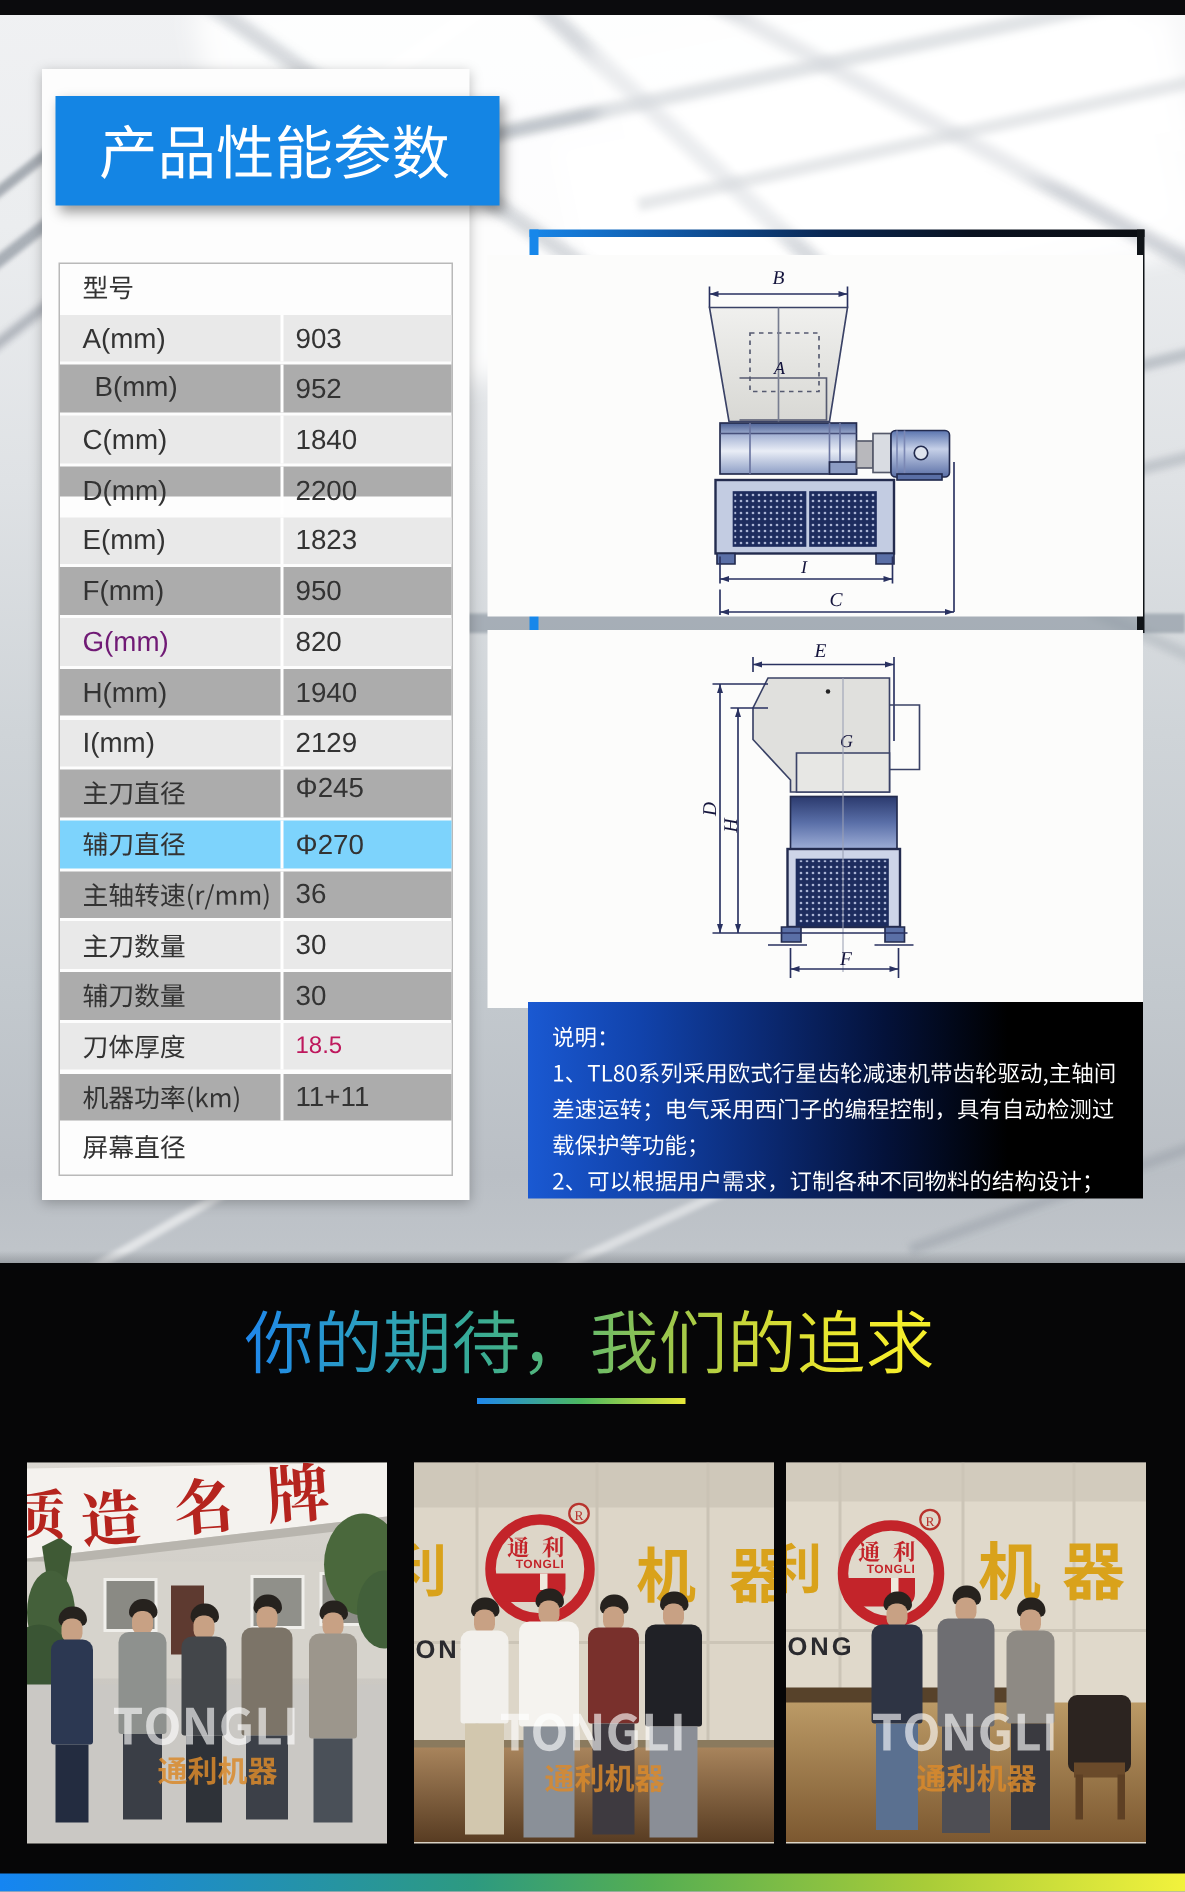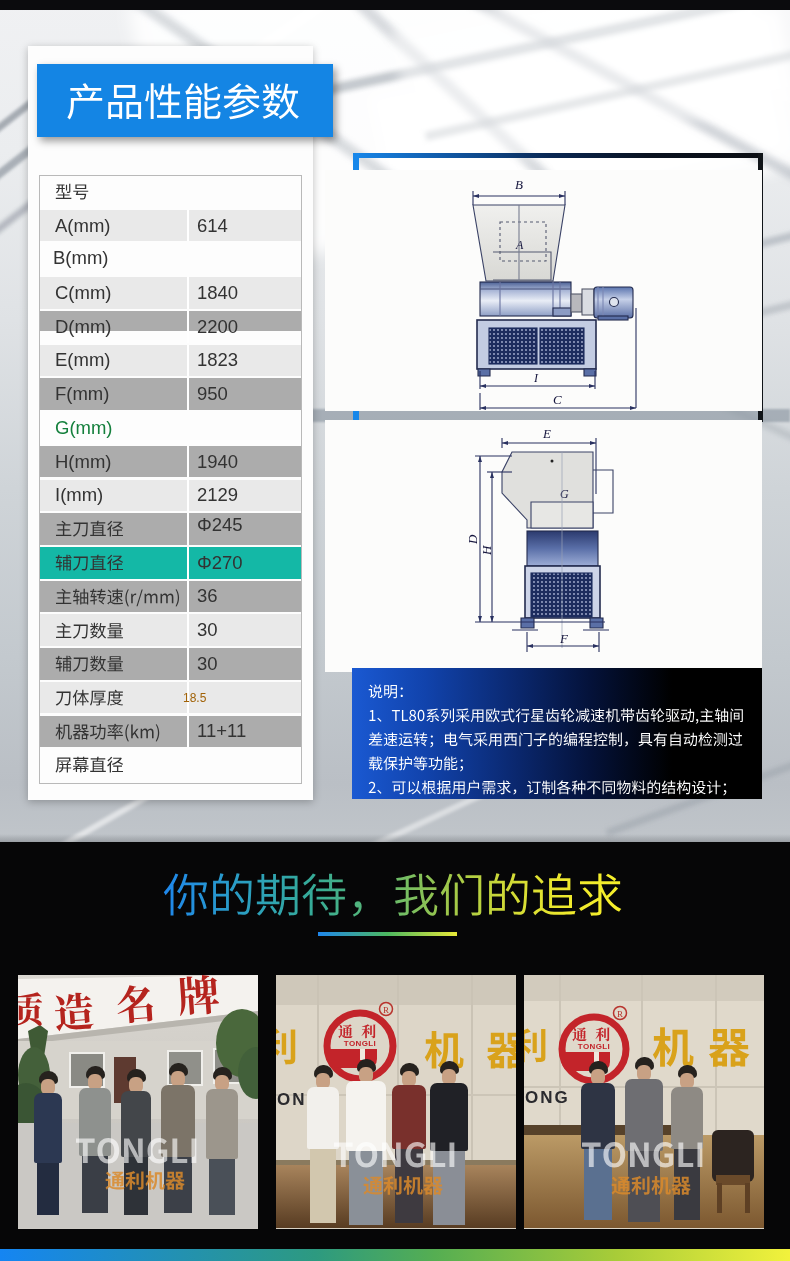--- a/index.html
+++ b/index.html
@@ -48,25 +48,29 @@
 <div class="abs" style="left:15px;top:5.2px">
       <svg width="34.4" height="23.2" viewBox="0 0 34.4 23.2" style="display:block">
         <g transform="translate(0,17.2) scale(0.017200,-0.017200)">
           <path fill="#333333" d="M635 783V448H704V783ZM822 834V387C822 374 818 370 802 369C787 368 737 368 680 370C691 350 701 321 705 301C776 301 825 302 855 314C885 325 893 344 893 386V834ZM388 733V595H264V601V733ZM67 595V528H189C178 461 145 393 59 340C73 330 98 302 108 288C210 351 248 441 259 528H388V313H459V528H573V595H459V733H552V799H100V733H195V602V595ZM467 332V221H151V152H467V25H47V-45H952V25H544V152H848V221H544V332Z M1260 732H1736V596H1260ZM1185 799V530H1815V799ZM1063 440V371H1269C1249 309 1224 240 1203 191H1727C1708 75 1688 19 1663 -1C1651 -9 1639 -10 1615 -10C1587 -10 1514 -9 1444 -2C1458 -23 1468 -52 1470 -74C1539 -78 1605 -79 1639 -77C1678 -76 1702 -70 1726 -50C1763 -18 1788 57 1812 225C1814 236 1816 259 1816 259H1315L1352 371H1933V440Z"></path>
         </g>
       </svg>
     </div>
 
 <div class="abs" style="left:0;top:33.7px;width:261px;height:31.7px;background:#e9e9e9">
       <div class="abs" style="left:147px;top:0;width:2px;height:31.7px;background:#ffffff"></div>
-      <div class="abs" style="left:157px;top:0;height:31.7px;display:flex;align-items:center;font-size:18.5px;color:#333333">614</div>
+      <div class="abs" style="left:157px;top:0;height:31.7px;display:flex;align-items:center;font-size:18.5px;color:#333333">903</div>
     </div>
 <div class="abs" style="left:15px;top:33.7px;height:31.7px;display:flex;align-items:center;font-size:18.5px;color:#333333">A(mm)</div>
 
-<div class="abs" style="left:13px;top:67.4px;height:29px;display:flex;align-items:center;font-size:18.5px;color:#333333">B(mm)</div>
+<div class="abs" style="left:0;top:67.4px;width:261px;height:31.7px;background:#acacac">
+      <div class="abs" style="left:147px;top:0;width:2px;height:31.7px;background:#ffffff"></div>
+      <div class="abs" style="left:157px;top:0;height:31.7px;display:flex;align-items:center;font-size:18.5px;color:#333333">952</div>
+    </div>
+<div class="abs" style="left:23px;top:67.4px;height:29px;display:flex;align-items:center;font-size:18.5px;color:#333333">B(mm)</div>
 
 <div class="abs" style="left:0;top:101.2px;width:261px;height:31.7px;background:#e9e9e9">
       <div class="abs" style="left:147px;top:0;width:2px;height:31.7px;background:#ffffff"></div>
       <div class="abs" style="left:157px;top:0;height:31.7px;display:flex;align-items:center;font-size:18.5px;color:#333333">1840</div>
     </div>
 <div class="abs" style="left:15px;top:101.2px;height:31.7px;display:flex;align-items:center;font-size:18.5px;color:#333333">C(mm)</div>
 
 <div class="abs" style="left:0;top:134.9px;width:261px;height:20px;background:#acacac">
       <div class="abs" style="left:147px;top:0;width:2px;height:31.7px;background:#ffffff"></div>
       <div class="abs" style="left:157px;top:0;height:31.7px;display:flex;align-items:center;font-size:18.5px;color:#333333">2200</div>
@@ -78,21 +82,25 @@
       <div class="abs" style="left:157px;top:0;height:31.7px;display:flex;align-items:center;font-size:18.5px;color:#333333">1823</div>
     </div>
 <div class="abs" style="left:15px;top:168.6px;height:31.7px;display:flex;align-items:center;font-size:18.5px;color:#333333">E(mm)</div>
 
 <div class="abs" style="left:0;top:202.3px;width:261px;height:31.7px;background:#acacac">
       <div class="abs" style="left:147px;top:0;width:2px;height:31.7px;background:#ffffff"></div>
       <div class="abs" style="left:157px;top:0;height:31.7px;display:flex;align-items:center;font-size:18.5px;color:#333333">950</div>
     </div>
 <div class="abs" style="left:15px;top:202.3px;height:31.7px;display:flex;align-items:center;font-size:18.5px;color:#333333">F(mm)</div>
 
-<div class="abs" style="left:15px;top:236.0px;height:31.7px;display:flex;align-items:center;font-size:18.5px;color:#15803d">G(mm)</div>
+<div class="abs" style="left:0;top:236.0px;width:261px;height:31.7px;background:#e9e9e9">
+      <div class="abs" style="left:147px;top:0;width:2px;height:31.7px;background:#ffffff"></div>
+      <div class="abs" style="left:157px;top:0;height:31.7px;display:flex;align-items:center;font-size:18.5px;color:#333333">820</div>
+    </div>
+<div class="abs" style="left:15px;top:236.0px;height:31.7px;display:flex;align-items:center;font-size:18.5px;color:#701a75">G(mm)</div>
 
 <div class="abs" style="left:0;top:269.8px;width:261px;height:31.7px;background:#acacac">
       <div class="abs" style="left:147px;top:0;width:2px;height:31.7px;background:#ffffff"></div>
       <div class="abs" style="left:157px;top:0;height:31.7px;display:flex;align-items:center;font-size:18.5px;color:#333333">1940</div>
     </div>
 <div class="abs" style="left:15px;top:269.8px;height:31.7px;display:flex;align-items:center;font-size:18.5px;color:#333333">H(mm)</div>
 
 <div class="abs" style="left:0;top:303.5px;width:261px;height:31.7px;background:#e9e9e9">
       <div class="abs" style="left:147px;top:0;width:2px;height:31.7px;background:#ffffff"></div>
       <div class="abs" style="left:157px;top:0;height:31.7px;display:flex;align-items:center;font-size:18.5px;color:#333333">2129</div>
@@ -104,21 +112,21 @@
       <div class="abs" style="left:157px;top:0;height:23px;display:flex;align-items:center;font-size:18.5px;color:#333333">Φ245</div>
     </div>
 <div class="abs" style="left:15px;top:342.4px">
       <svg width="68.8" height="23.2" viewBox="0 0 68.8 23.2" style="display:block">
         <g transform="translate(0,17.2) scale(0.017200,-0.017200)">
           <path fill="#333333" d="M374 795C435 750 505 686 545 640H103V567H459V347H149V274H459V27H56V-46H948V27H540V274H856V347H540V567H897V640H572L620 675C580 722 499 790 435 836Z M1086 733V657H1390C1380 418 1350 121 1042 -21C1064 -37 1088 -64 1100 -84C1421 74 1461 393 1473 657H1826C1813 229 1795 60 1760 24C1748 10 1735 7 1714 7C1687 7 1619 7 1546 14C1561 -9 1571 -44 1573 -67C1637 -72 1705 -73 1743 -69C1782 -65 1807 -56 1832 -23C1877 30 1890 200 1906 689C1907 701 1907 733 1907 733Z M2189 606V26H2046V-43H2956V26H2818V606H2497L2514 686H2925V753H2526L2540 833L2457 841L2448 753H2075V686H2439L2425 606ZM2262 399H2742V319H2262ZM2262 457V542H2742V457ZM2262 261H2742V174H2262ZM2262 26V116H2742V26Z M3257 838C3214 767 3127 684 3049 632C3062 617 3081 588 3089 570C3177 630 3270 723 3328 810ZM3384 787V718H3768C3666 586 3479 476 3312 421C3328 406 3347 378 3357 360C3454 395 3555 445 3646 508C3742 466 3856 406 3915 366L3957 428C3900 464 3797 514 3707 553C3781 612 3844 681 3887 759L3833 790L3819 787ZM3384 332V262H3604V18H3322V-52H3956V18H3680V262H3897V332ZM3274 617C3218 514 3124 411 3036 345C3048 327 3069 289 3076 273C3111 301 3146 335 3181 373V-80H3257V464C3288 505 3317 548 3341 591Z"></path>
         </g>
       </svg>
     </div>
 
-<div class="abs" style="left:0;top:370.9px;width:261px;height:31.7px;background:#14b8a6">
+<div class="abs" style="left:0;top:370.9px;width:261px;height:31.7px;background:#7dd3fc">
       <div class="abs" style="left:147px;top:0;width:2px;height:31.7px;background:#ffffff"></div>
       <div class="abs" style="left:157px;top:0;height:31.7px;display:flex;align-items:center;font-size:18.5px;color:#333333">Φ270</div>
     </div>
 <div class="abs" style="left:15px;top:376.1px">
       <svg width="68.8" height="23.2" viewBox="0 0 68.8 23.2" style="display:block">
         <g transform="translate(0,17.2) scale(0.017200,-0.017200)">
           <path fill="#333333" d="M765 803C806 774 858 734 884 709L932 750C903 774 850 812 811 838ZM661 840V703H441V639H661V550H471V-77H538V141H665V-73H729V141H854V3C854 -7 852 -10 843 -11C832 -11 804 -11 770 -10C780 -29 789 -58 791 -76C839 -76 873 -74 895 -64C917 -52 922 -31 922 3V550H733V639H957V703H733V840ZM538 316H665V205H538ZM538 380V485H665V380ZM854 316V205H729V316ZM854 380H729V485H854ZM76 332C84 340 115 346 149 346H251V203L37 167L53 94L251 133V-75H319V146L422 167L418 233L319 215V346H407V412H319V569H251V412H143C172 482 201 565 224 652H404V722H242C251 756 258 791 265 825L192 840C187 801 179 761 170 722H43V652H154C133 571 111 504 101 479C84 435 70 402 54 398C62 380 73 346 76 332Z M1086 733V657H1390C1380 418 1350 121 1042 -21C1064 -37 1088 -64 1100 -84C1421 74 1461 393 1473 657H1826C1813 229 1795 60 1760 24C1748 10 1735 7 1714 7C1687 7 1619 7 1546 14C1561 -9 1571 -44 1573 -67C1637 -72 1705 -73 1743 -69C1782 -65 1807 -56 1832 -23C1877 30 1890 200 1906 689C1907 701 1907 733 1907 733Z M2189 606V26H2046V-43H2956V26H2818V606H2497L2514 686H2925V753H2526L2540 833L2457 841L2448 753H2075V686H2439L2425 606ZM2262 399H2742V319H2262ZM2262 457V542H2742V457ZM2262 261H2742V174H2262ZM2262 26V116H2742V26Z M3257 838C3214 767 3127 684 3049 632C3062 617 3081 588 3089 570C3177 630 3270 723 3328 810ZM3384 787V718H3768C3666 586 3479 476 3312 421C3328 406 3347 378 3357 360C3454 395 3555 445 3646 508C3742 466 3856 406 3915 366L3957 428C3900 464 3797 514 3707 553C3781 612 3844 681 3887 759L3833 790L3819 787ZM3384 332V262H3604V18H3322V-52H3956V18H3680V262H3897V332ZM3274 617C3218 514 3124 411 3036 345C3048 327 3069 289 3076 273C3111 301 3146 335 3181 373V-80H3257V464C3288 505 3317 548 3341 591Z"></path>
         </g>
       </svg>
     </div>
@@ -154,21 +162,21 @@
 <div class="abs" style="left:15px;top:477.3px">
       <svg width="68.8" height="23.2" viewBox="0 0 68.8 23.2" style="display:block">
         <g transform="translate(0,17.2) scale(0.017200,-0.017200)">
           <path fill="#333333" d="M765 803C806 774 858 734 884 709L932 750C903 774 850 812 811 838ZM661 840V703H441V639H661V550H471V-77H538V141H665V-73H729V141H854V3C854 -7 852 -10 843 -11C832 -11 804 -11 770 -10C780 -29 789 -58 791 -76C839 -76 873 -74 895 -64C917 -52 922 -31 922 3V550H733V639H957V703H733V840ZM538 316H665V205H538ZM538 380V485H665V380ZM854 316V205H729V316ZM854 380H729V485H854ZM76 332C84 340 115 346 149 346H251V203L37 167L53 94L251 133V-75H319V146L422 167L418 233L319 215V346H407V412H319V569H251V412H143C172 482 201 565 224 652H404V722H242C251 756 258 791 265 825L192 840C187 801 179 761 170 722H43V652H154C133 571 111 504 101 479C84 435 70 402 54 398C62 380 73 346 76 332Z M1086 733V657H1390C1380 418 1350 121 1042 -21C1064 -37 1088 -64 1100 -84C1421 74 1461 393 1473 657H1826C1813 229 1795 60 1760 24C1748 10 1735 7 1714 7C1687 7 1619 7 1546 14C1561 -9 1571 -44 1573 -67C1637 -72 1705 -73 1743 -69C1782 -65 1807 -56 1832 -23C1877 30 1890 200 1906 689C1907 701 1907 733 1907 733Z M2443 821C2425 782 2393 723 2368 688L2417 664C2443 697 2477 747 2506 793ZM2088 793C2114 751 2141 696 2150 661L2207 686C2198 722 2171 776 2143 815ZM2410 260C2387 208 2355 164 2317 126C2279 145 2240 164 2203 180C2217 204 2233 231 2247 260ZM2110 153C2159 134 2214 109 2264 83C2200 37 2123 5 2041 -14C2054 -28 2070 -54 2077 -72C2169 -47 2254 -8 2326 50C2359 30 2389 11 2412 -6L2460 43C2437 59 2408 77 2375 95C2428 152 2470 222 2495 309L2454 326L2442 323H2278L2300 375L2233 387C2226 367 2216 345 2206 323H2070V260H2175C2154 220 2131 183 2110 153ZM2257 841V654H2050V592H2234C2186 527 2109 465 2039 435C2054 421 2071 395 2080 378C2141 411 2207 467 2257 526V404H2327V540C2375 505 2436 458 2461 435L2503 489C2479 506 2391 562 2342 592H2531V654H2327V841ZM2629 832C2604 656 2559 488 2481 383C2497 373 2526 349 2538 337C2564 374 2586 418 2606 467C2628 369 2657 278 2694 199C2638 104 2560 31 2451 -22C2465 -37 2486 -67 2493 -83C2595 -28 2672 41 2731 129C2781 44 2843 -24 2921 -71C2933 -52 2955 -26 2972 -12C2888 33 2822 106 2771 198C2824 301 2858 426 2880 576H2948V646H2663C2677 702 2689 761 2698 821ZM2809 576C2793 461 2769 361 2733 276C2695 366 2667 468 2648 576Z M3250 665H3747V610H3250ZM3250 763H3747V709H3250ZM3177 808V565H3822V808ZM3052 522V465H3949V522ZM3230 273H3462V215H3230ZM3535 273H3777V215H3535ZM3230 373H3462V317H3230ZM3535 373H3777V317H3535ZM3047 3V-55H3955V3H3535V61H3873V114H3535V169H3851V420H3159V169H3462V114H3131V61H3462V3Z"></path>
         </g>
       </svg>
     </div>
 
 <div class="abs" style="left:0;top:505.8px;width:261px;height:31.7px;background:#e9e9e9">
       <div class="abs" style="left:147px;top:0;width:2px;height:31.7px;background:#ffffff"></div>
-      <div class="abs" style="left:143px;top:0;height:31.7px;display:flex;align-items:center;font-size:12px;color:#a16207">18.5</div>
+      <div class="abs" style="left:157px;top:0;height:31.7px;display:flex;align-items:center;font-size:16px;color:#be185d">18.5</div>
     </div>
 <div class="abs" style="left:15px;top:511.0px">
       <svg width="68.8" height="23.2" viewBox="0 0 68.8 23.2" style="display:block">
         <g transform="translate(0,17.2) scale(0.017200,-0.017200)">
           <path fill="#333333" d="M86 733V657H390C380 418 350 121 42 -21C64 -37 88 -64 100 -84C421 74 461 393 473 657H826C813 229 795 60 760 24C748 10 735 7 714 7C687 7 619 7 546 14C561 -9 571 -44 573 -67C637 -72 705 -73 743 -69C782 -65 807 -56 832 -23C877 30 890 200 906 689C907 701 907 733 907 733Z M1251 836C1201 685 1119 535 1030 437C1045 420 1067 380 1074 363C1104 397 1133 436 1160 479V-78H1232V605C1266 673 1296 745 1321 816ZM1416 175V106H1581V-74H1654V106H1815V175H1654V521C1716 347 1812 179 1916 84C1930 104 1955 130 1973 143C1865 230 1761 398 1702 566H1954V638H1654V837H1581V638H1298V566H1536C1474 396 1369 226 1259 138C1276 125 1301 99 1313 81C1419 177 1517 342 1581 518V175Z M2368 500H2771V434H2368ZM2368 614H2771V549H2368ZM2296 665V382H2844V665ZM2542 211V161H2212V101H2542V5C2542 -8 2538 -12 2521 -13C2505 -14 2445 -14 2381 -12C2391 -30 2402 -54 2407 -74C2489 -74 2541 -74 2573 -64C2605 -54 2615 -36 2615 3V101H2956V161H2615V181C2701 207 2792 246 2858 289L2812 329L2796 325H2293V270H2703C2654 247 2595 225 2542 211ZM2132 788V493C2132 336 2123 116 2034 -40C2053 -47 2085 -66 2099 -78C2192 85 2206 327 2206 493V718H2943V788Z M3386 644V557H3225V495H3386V329H3775V495H3937V557H3775V644H3701V557H3458V644ZM3701 495V389H3458V495ZM3757 203C3713 151 3651 110 3579 78C3508 111 3450 153 3408 203ZM3239 265V203H3369L3335 189C3376 133 3431 86 3497 47C3403 17 3298 -1 3192 -10C3203 -27 3217 -56 3222 -74C3347 -60 3469 -35 3576 7C3675 -37 3792 -65 3918 -80C3927 -61 3946 -31 3962 -15C3852 -5 3749 15 3660 46C3748 93 3821 157 3867 243L3820 268L3807 265ZM3473 827C3487 801 3502 769 3513 741H3126V468C3126 319 3119 105 3037 -46C3056 -52 3089 -68 3104 -80C3188 78 3201 309 3201 469V670H3948V741H3598C3586 773 3566 813 3548 845Z"></path>
         </g>
       </svg>
     </div>
 
 <div class="abs" style="left:0;top:539.5px;width:261px;height:31.7px;background:#acacac">

